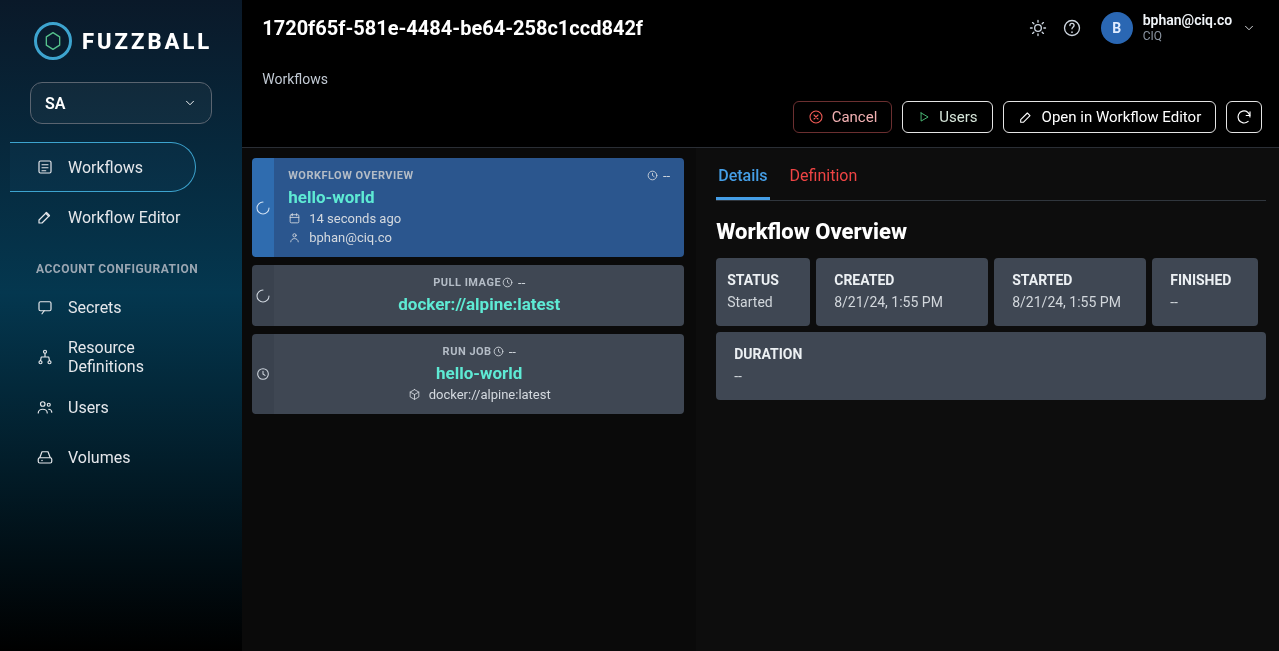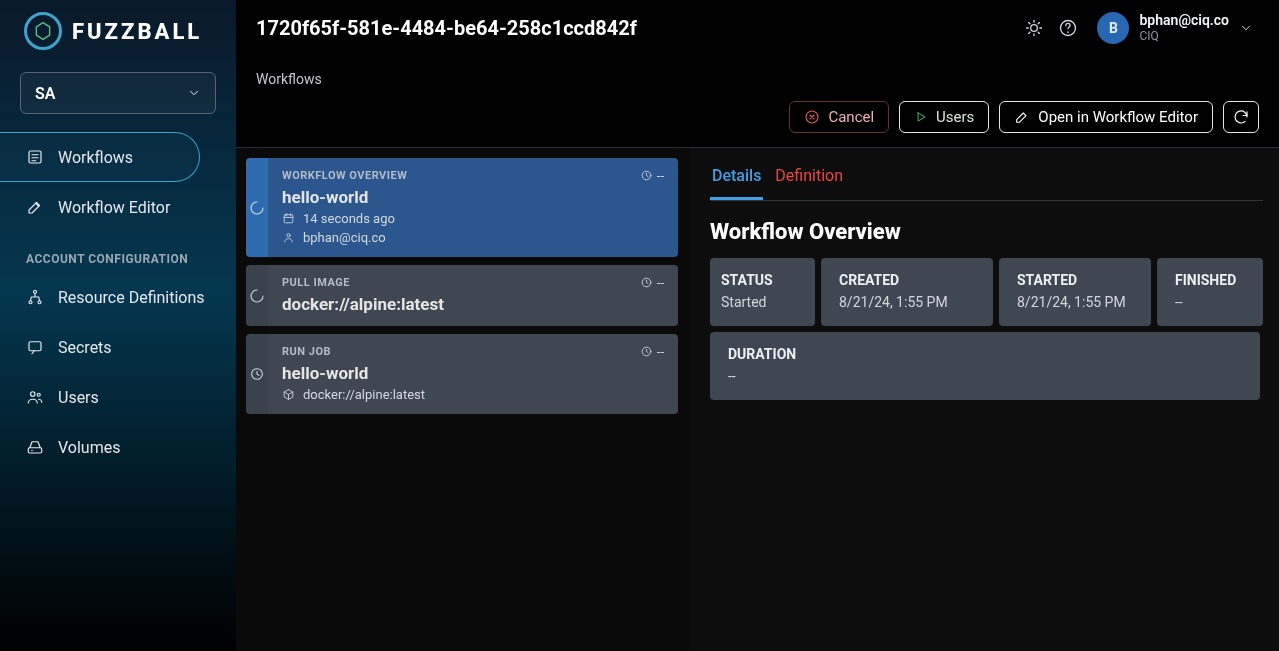--- a/index.html
+++ b/index.html
@@ -1,23 +1,23 @@
 <!DOCTYPE html>
 <html><head>
   <meta charset="utf-8">
   <style>
     * { margin:0; padding:0; box-sizing:border-box; font-family:-apple-system,BlinkMacSystemFont,"Segoe UI",Roboto,sans-serif; }
     body { background:#0d0d0d; color:#e5e7eb; width:1279px; height:651px; overflow:hidden; display:flex; }
 
     
-    .sidebar { width:268px; height:651px; background:linear-gradient(180deg,#0a1929 0%,#04374f 45%,#000 100%); display:flex; flex-direction:column; padding:0; }
+    .sidebar { width:268px; height:651px; background:linear-gradient(180deg,#0a1929 0%,#04374f 45%,#000 100%); display:flex; flex-direction:column; padding:10px; }
     .logo-wrap { display:flex; align-items:center; gap:10px; padding:12px 20px 8px 24px; }
     .logo-circle { width:38px; height:38px; border-radius:50%; border:3px solid #3da4cf; display:flex; align-items:center; justify-content:center; color:#55c28c; font-weight:700; }
     .logo-text { font-weight:800; font-size:22px; letter-spacing:3px; color:#fff; }
-    .org-select { margin:14px 20px 18px 20px; height:42px; border:1px solid #5a6470; border-radius:6px; background:rgba(255,255,255,0.04); display:flex; align-items:center; justify-content:space-between; padding:0 14px; color:#fff; font-weight:600; font-size:16px; cursor:pointer; }
+    .org-select { margin:14px 20px 18px 20px; height:42px; border:1px solid #5a6470; border-radius:12px; background:rgba(255,255,255,0.04); display:flex; align-items:center; justify-content:space-between; padding:0 14px; color:#fff; font-weight:600; font-size:16px; cursor:pointer; }
     .nav-item { display:flex; align-items:center; gap:14px; height:50px; padding:0 26px; color:#e5e7eb; font-size:16px; cursor:pointer; }
     .nav-item.active { border:1px solid #3da4cf; border-left:none; border-radius:0 26px 26px 0; background:rgba(61,164,207,0.05); margin-right:36px; }
     .section-label { font-size:12px; font-weight:700; letter-spacing:.5px; color:#9aa6b2; padding:20px 26px 6px 26px; }
 
     
     .main { flex:1; display:flex; flex-direction:column; }
     .topbar { height:55px; background:#000; display:flex; align-items:center; padding:0 20px; }
     .topbar-title { font-weight:700; font-size:20px; color:#fff; }
     .topbar-spacer { flex:1; }
     .topbar-icon { width:34px; height:34px; display:flex; align-items:center; justify-content:center; cursor:pointer; color:#cdd5df; }
@@ -40,38 +40,38 @@
 
     
     .content { flex:1; display:flex; background:#0d0d0d; }
     .left-col { width:454px; padding:10px 12px 10px 10px; display:flex; flex-direction:column; gap:8px; background:#0a0a0a; }
     .card { display:flex; border-radius:4px; overflow:hidden; color:#e7ebef; cursor:pointer; }
     .card-strip { width:22px; display:flex; align-items:center; justify-content:center; }
     .card-body { flex:1; padding:10px 14px 12px 14px; display:flex; flex-direction:column; gap:4px; }
     .card-head { display:flex; justify-content:space-between; align-items:center; }
     .card-kicker { font-size:11px; font-weight:700; letter-spacing:.5px; color:#b4bcc6; }
     .card-time { font-size:13px; color:#d4d9df; display:flex; align-items:center; gap:4px; }
-    .card-title { font-size:17px; font-weight:700; color:#e5e5e5; }
+    .card-title { font-size:17px; font-weight:700; color:#5eead4; }
     .card-meta { font-size:13px; color:#d4d9df; display:flex; align-items:center; gap:8px; }
     .card.selected .card-strip { background:#2f6caf; }
     .card.selected .card-body { background:#2b568e; }
     .card:not(.selected) .card-strip { background:#3a424e; }
-    .card:not(.selected) .card-body { background:#3f4753; }
+    .card:not(.selected) .card-body { background:#3f4753;align-items:center; }
 
     .right-col { flex:1; padding:8px 16px 0 20px; }
-    .tabs { display:flex; gap:10px; border-bottom:1px solid #30363d; }
+    .tabs { display:flex; gap:18px; border-bottom:1px solid #30363d; }
     .tab { padding:10px 2px 12px 2px; font-size:16px; cursor:pointer; color:#ef4444; }
     .tab.active { color:#459ee6; border-bottom:3px solid #459ee6; font-weight:500; }
 
     .panel-title { font-size:22px; font-weight:800; color:#fff; margin:18px 0 14px 0; }
     .stat-row { display:flex; gap:6px; margin-bottom:6px; }
     .stat-box { background:#3f4753; border-radius:4px; padding:14px 18px 16px 18px; flex:0 0 auto; }
     .stat-label { font-size:14px; font-weight:700; color:#ecf0f3; margin-bottom:6px; }
     .stat-value { font-size:14px; color:#d2d7dc; }
-    .stat-box.status { width:105px;padding-left:11px; }
+    .stat-box.status { width:94px;padding-left:11px; }
     .stat-box.created { width:172px; }
     .stat-box.started { width:152px; }
     .stat-box.finished { width:106px; }
     .stat-box.duration { width:550px; }
 
     
     svg { display:block; }
     .stroke { fill:none; stroke:currentColor; stroke-width:1.6; stroke-linecap:round; stroke-linejoin:round; }
   </style>
 </head>
@@ -114,37 +114,37 @@
         </svg>
     </span>
     <span>Workflow Editor</span>
   </div>
 
   <div class="section-label">ACCOUNT CONFIGURATION</div>
 
   <div class="nav-item">
     <span>
       <svg width="18" height="18" viewBox="0 0 24 24">
+          <rect class="stroke" x="4" y="5" width="16" height="12" rx="2"></rect>
+          <path class="stroke" d="M8 21l3-4"></path>
+        </svg>
+    </span>
+    <span>Secrets</span>
+  </div>
+
+  <div class="nav-item">
+    <span>
+      <svg width="18" height="18" viewBox="0 0 24 24">
           <circle class="stroke" cx="12" cy="5" r="2"></circle>
           <circle class="stroke" cx="6" cy="19" r="2"></circle>
           <circle class="stroke" cx="18" cy="19" r="2"></circle>
           <path class="stroke" d="M12 7v5M12 12H7l-1 5M12 12h5l1 5"></path>
         </svg>
     </span>
     <span>Resource Definitions</span>
-  </div>
-
-  <div class="nav-item">
-    <span>
-      <svg width="18" height="18" viewBox="0 0 24 24">
-          <rect class="stroke" x="4" y="5" width="16" height="12" rx="2"></rect>
-          <path class="stroke" d="M8 21l3-4"></path>
-        </svg>
-    </span>
-    <span>Secrets</span>
   </div>
 
   <div class="nav-item">
     <span>
       <svg width="18" height="18" viewBox="0 0 24 24">
           <circle class="stroke" cx="9" cy="8" r="3"></circle>
           <path class="stroke" d="M3 20c0-3 3-5 6-5s6 2 6 5"></path>
           <circle class="stroke" cx="17" cy="9" r="2"></circle>
           <path class="stroke" d="M21 19c0-2-2-4-4-4"></path>
         </svg>

